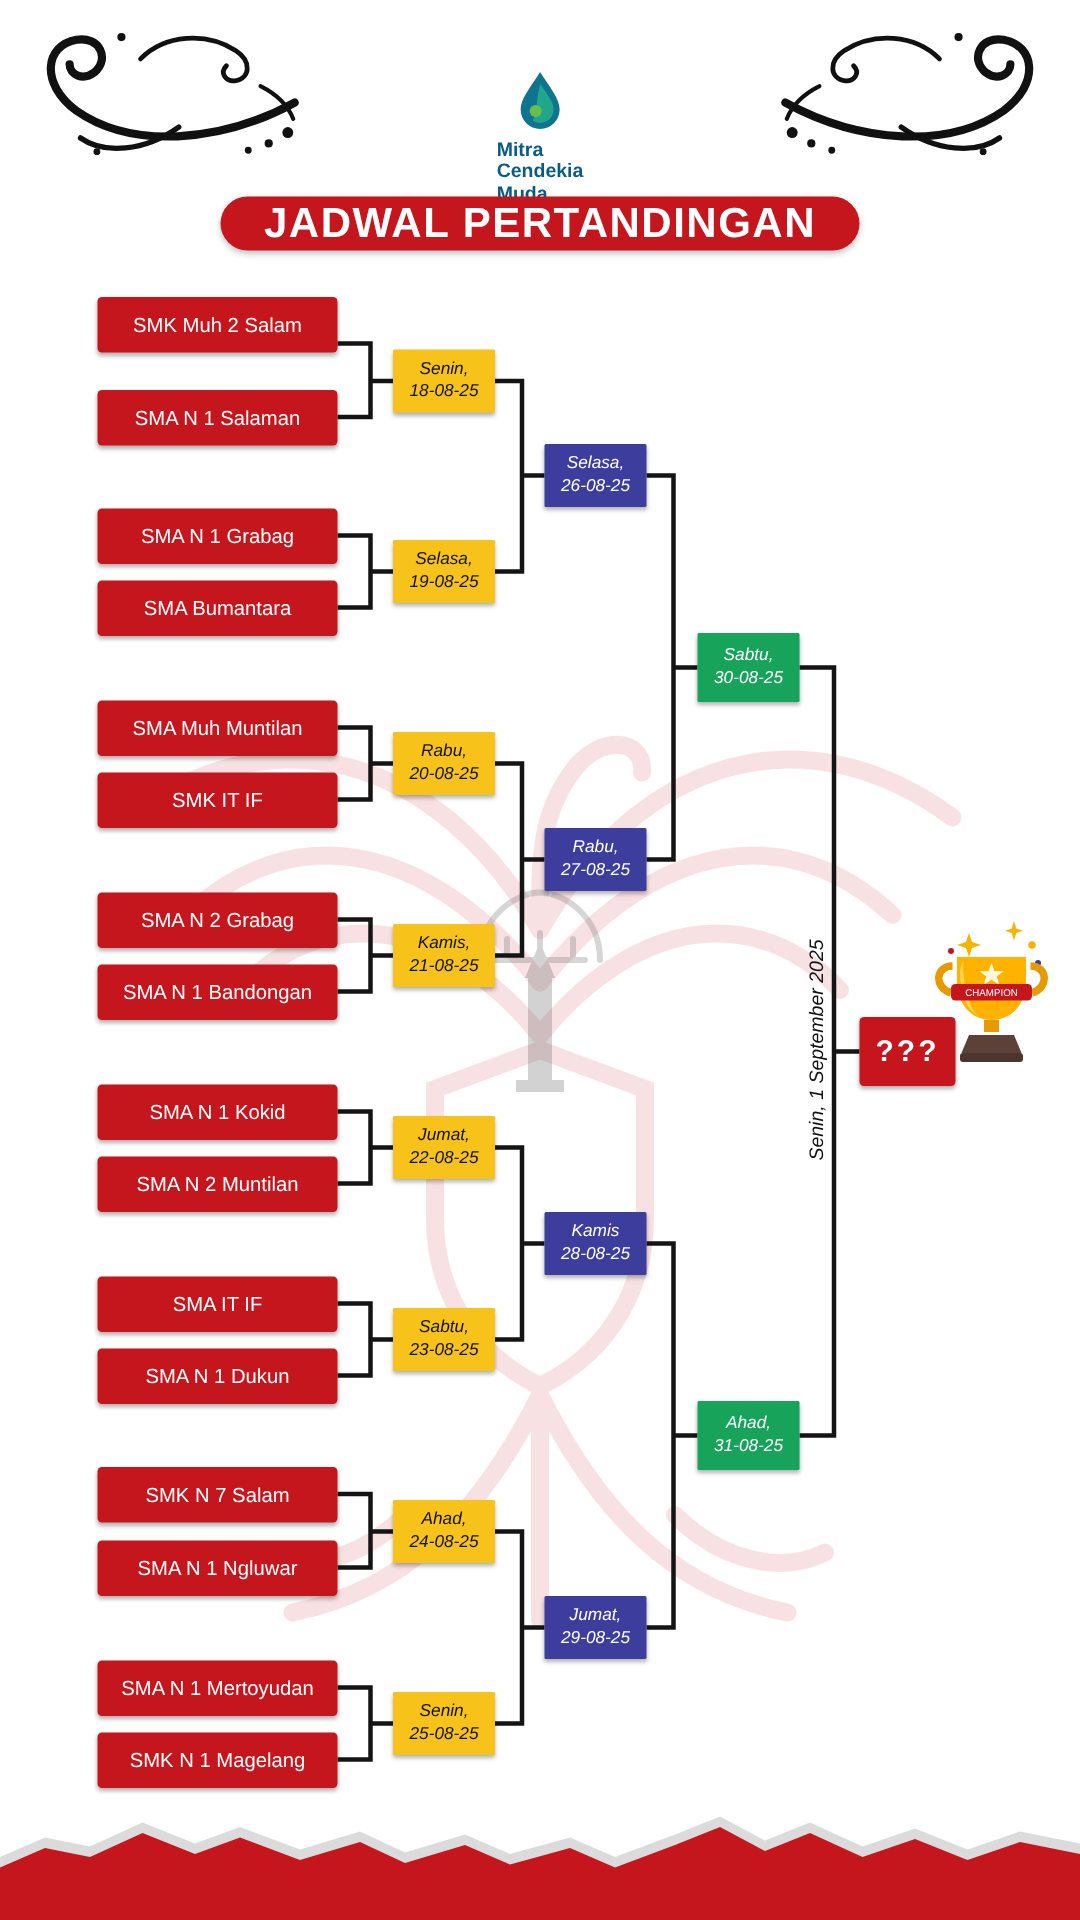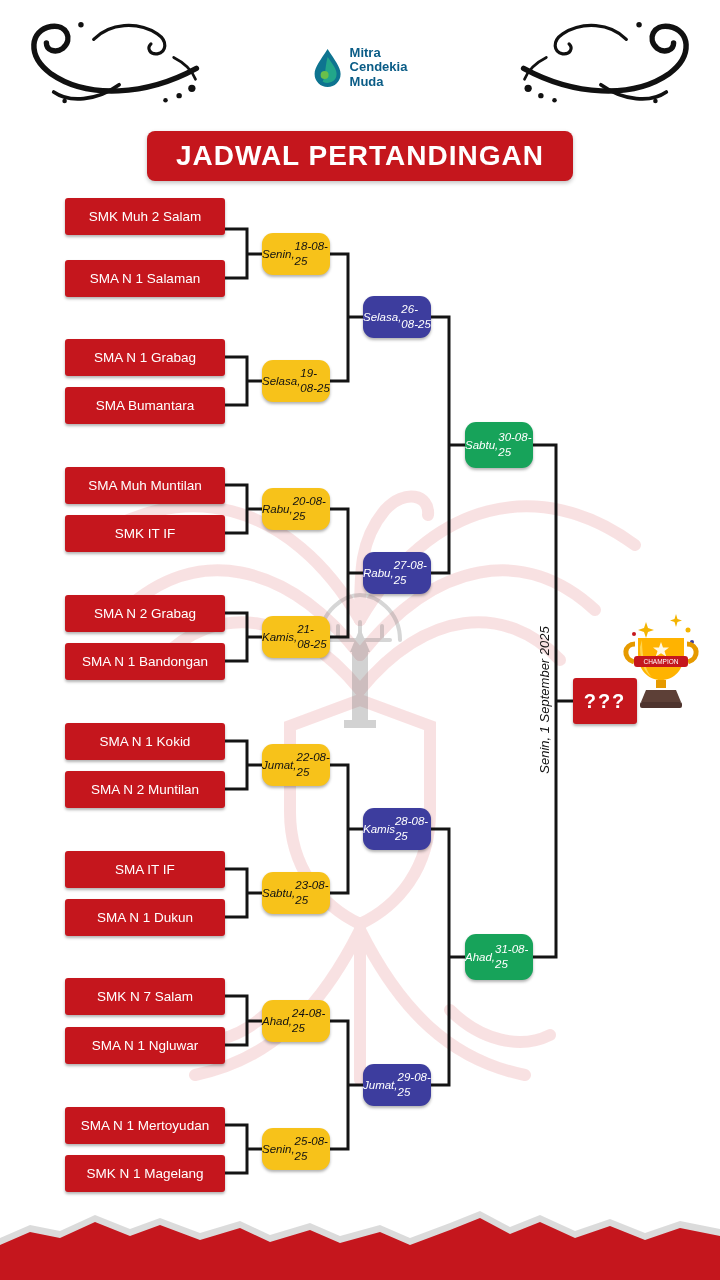--- a/index.html
+++ b/index.html
@@ -8,42 +8,42 @@
     background:#ffffff;
     font-family:"Liberation Sans", sans-serif;
   }
 
   
   .flourish { position:absolute; top:12px; width:195px; height:100px; }
   .flourish.left  { left:8px; }
   .flourish.right { right:8px; transform:scaleX(-1); }
 
   .logo { position:absolute; top:46px; left:50%; transform:translateX(-50%);
-          display:flex; align-items:center; gap:7px; }
+          display:flex; align-items:center; gap:7px;flex-direction:column; }
   .logo-text { color:#0a5c86; font-weight:bold; font-size:13px; line-height:1.1; }
 
   .title-banner {
-    position:absolute; left:147px; top:131px; width:426px; height:50px;
-    background:#c5161d; border-radius:8px;
+    position:absolute; left:147px; top:131px; width:426px; height:36px;
+    background:#c5161d; border-radius:20px;
     display:flex; align-items:center; justify-content:center;
     color:#ffffff; font-weight:bold; font-size:28px; letter-spacing:1px;
     box-shadow:0 2px 4px rgba(0,0,0,.25);
   }
 
   
   .team {
     position:absolute; left:65px; width:160px; height:37px;
     background:#c5161d; color:#ffffff; border-radius:3px;
     display:flex; align-items:center; justify-content:center;
     font-size:13.5px; box-shadow:0 2px 3px rgba(0,0,0,.3);
     z-index:3;
   }
   .slot {
-    position:absolute; width:68px; border-radius:11px; z-index:3;
-    display:flex; align-items:center; justify-content:center;
+    position:absolute; width:68px; border-radius:1px; z-index:3;
+    display:flex; flex-direction:column; align-items:center; justify-content:center;
     font-style:italic; font-size:11.5px; line-height:1.3;
     box-shadow:0 2px 3px rgba(0,0,0,.3);
   }
   .slot.yellow { background:#f7c21a; color:#121212; height:42px; left:262px; }
   .slot.blue   { background:#3d3d9e; color:#ffffff; height:42px; left:363px; }
   .slot.green  { background:#17a35a; color:#ffffff; height:46px; left:465px; }
 
   .final-box {
     position:absolute; left:573px; top:678px; width:64px; height:46px;
     background:#c5161d; color:#ffffff; border-radius:3px; z-index:3;

